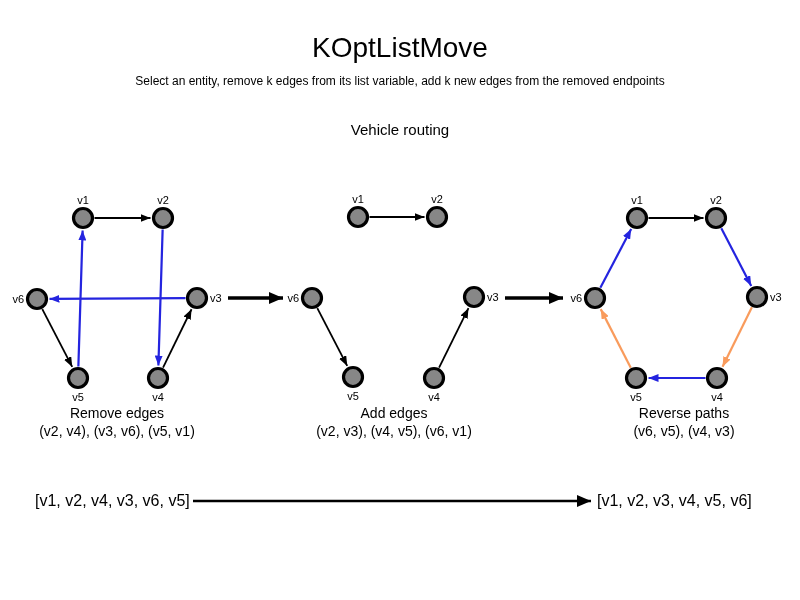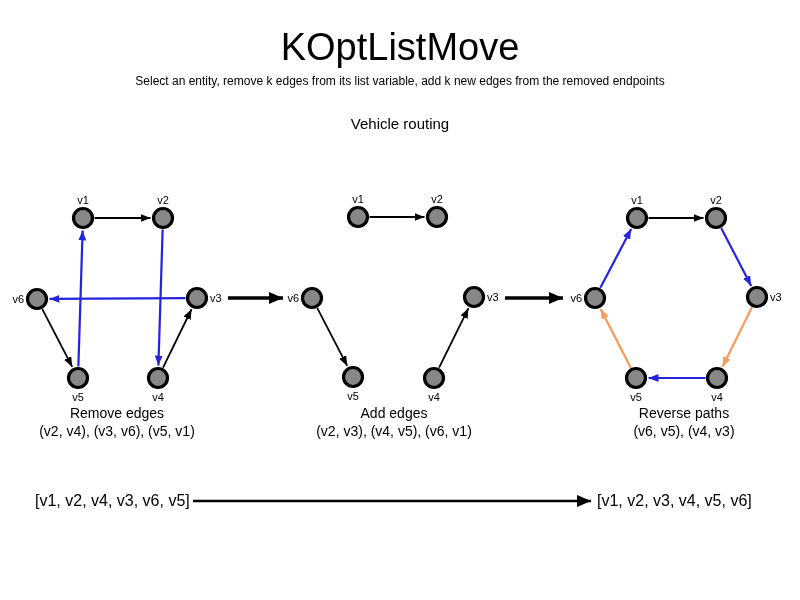--- a/index.html
+++ b/index.html
@@ -1,22 +1,22 @@
 <!DOCTYPE html>
 <html><head>
 <meta charset="utf-8">
 <style>
   html,body{margin:0;padding:0;background:#ffffff;}
   .page{position:relative;width:800px;height:600px;background:#ffffff;overflow:hidden;
         font-family:"Liberation Sans",sans-serif;color:#000;}
   .title{position:absolute;top:30px;left:0;width:100%;text-align:center;
-         font-size:38px;line-height:35px;font-weight:400;}
+         font-size:28px;line-height:35px;font-weight:400;}
   .subtitle{position:absolute;top:72px;left:0;width:100%;text-align:center;
             font-size:12px;line-height:18px;}
-  .section-label{position:absolute;top:115px;left:0;width:100%;text-align:center;
+  .section-label{position:absolute;top:121px;left:0;width:100%;text-align:center;
                  font-size:15px;line-height:18px;}
   svg.diagram{position:absolute;top:0;left:0;}
   .node-label{font-size:11px;fill:#000;}
   .caption{font-size:14px;fill:#000;}
   .list-text{font-size:16px;fill:#000;}
 </style>
 </head>
 <body>
 
 <div class="page">

